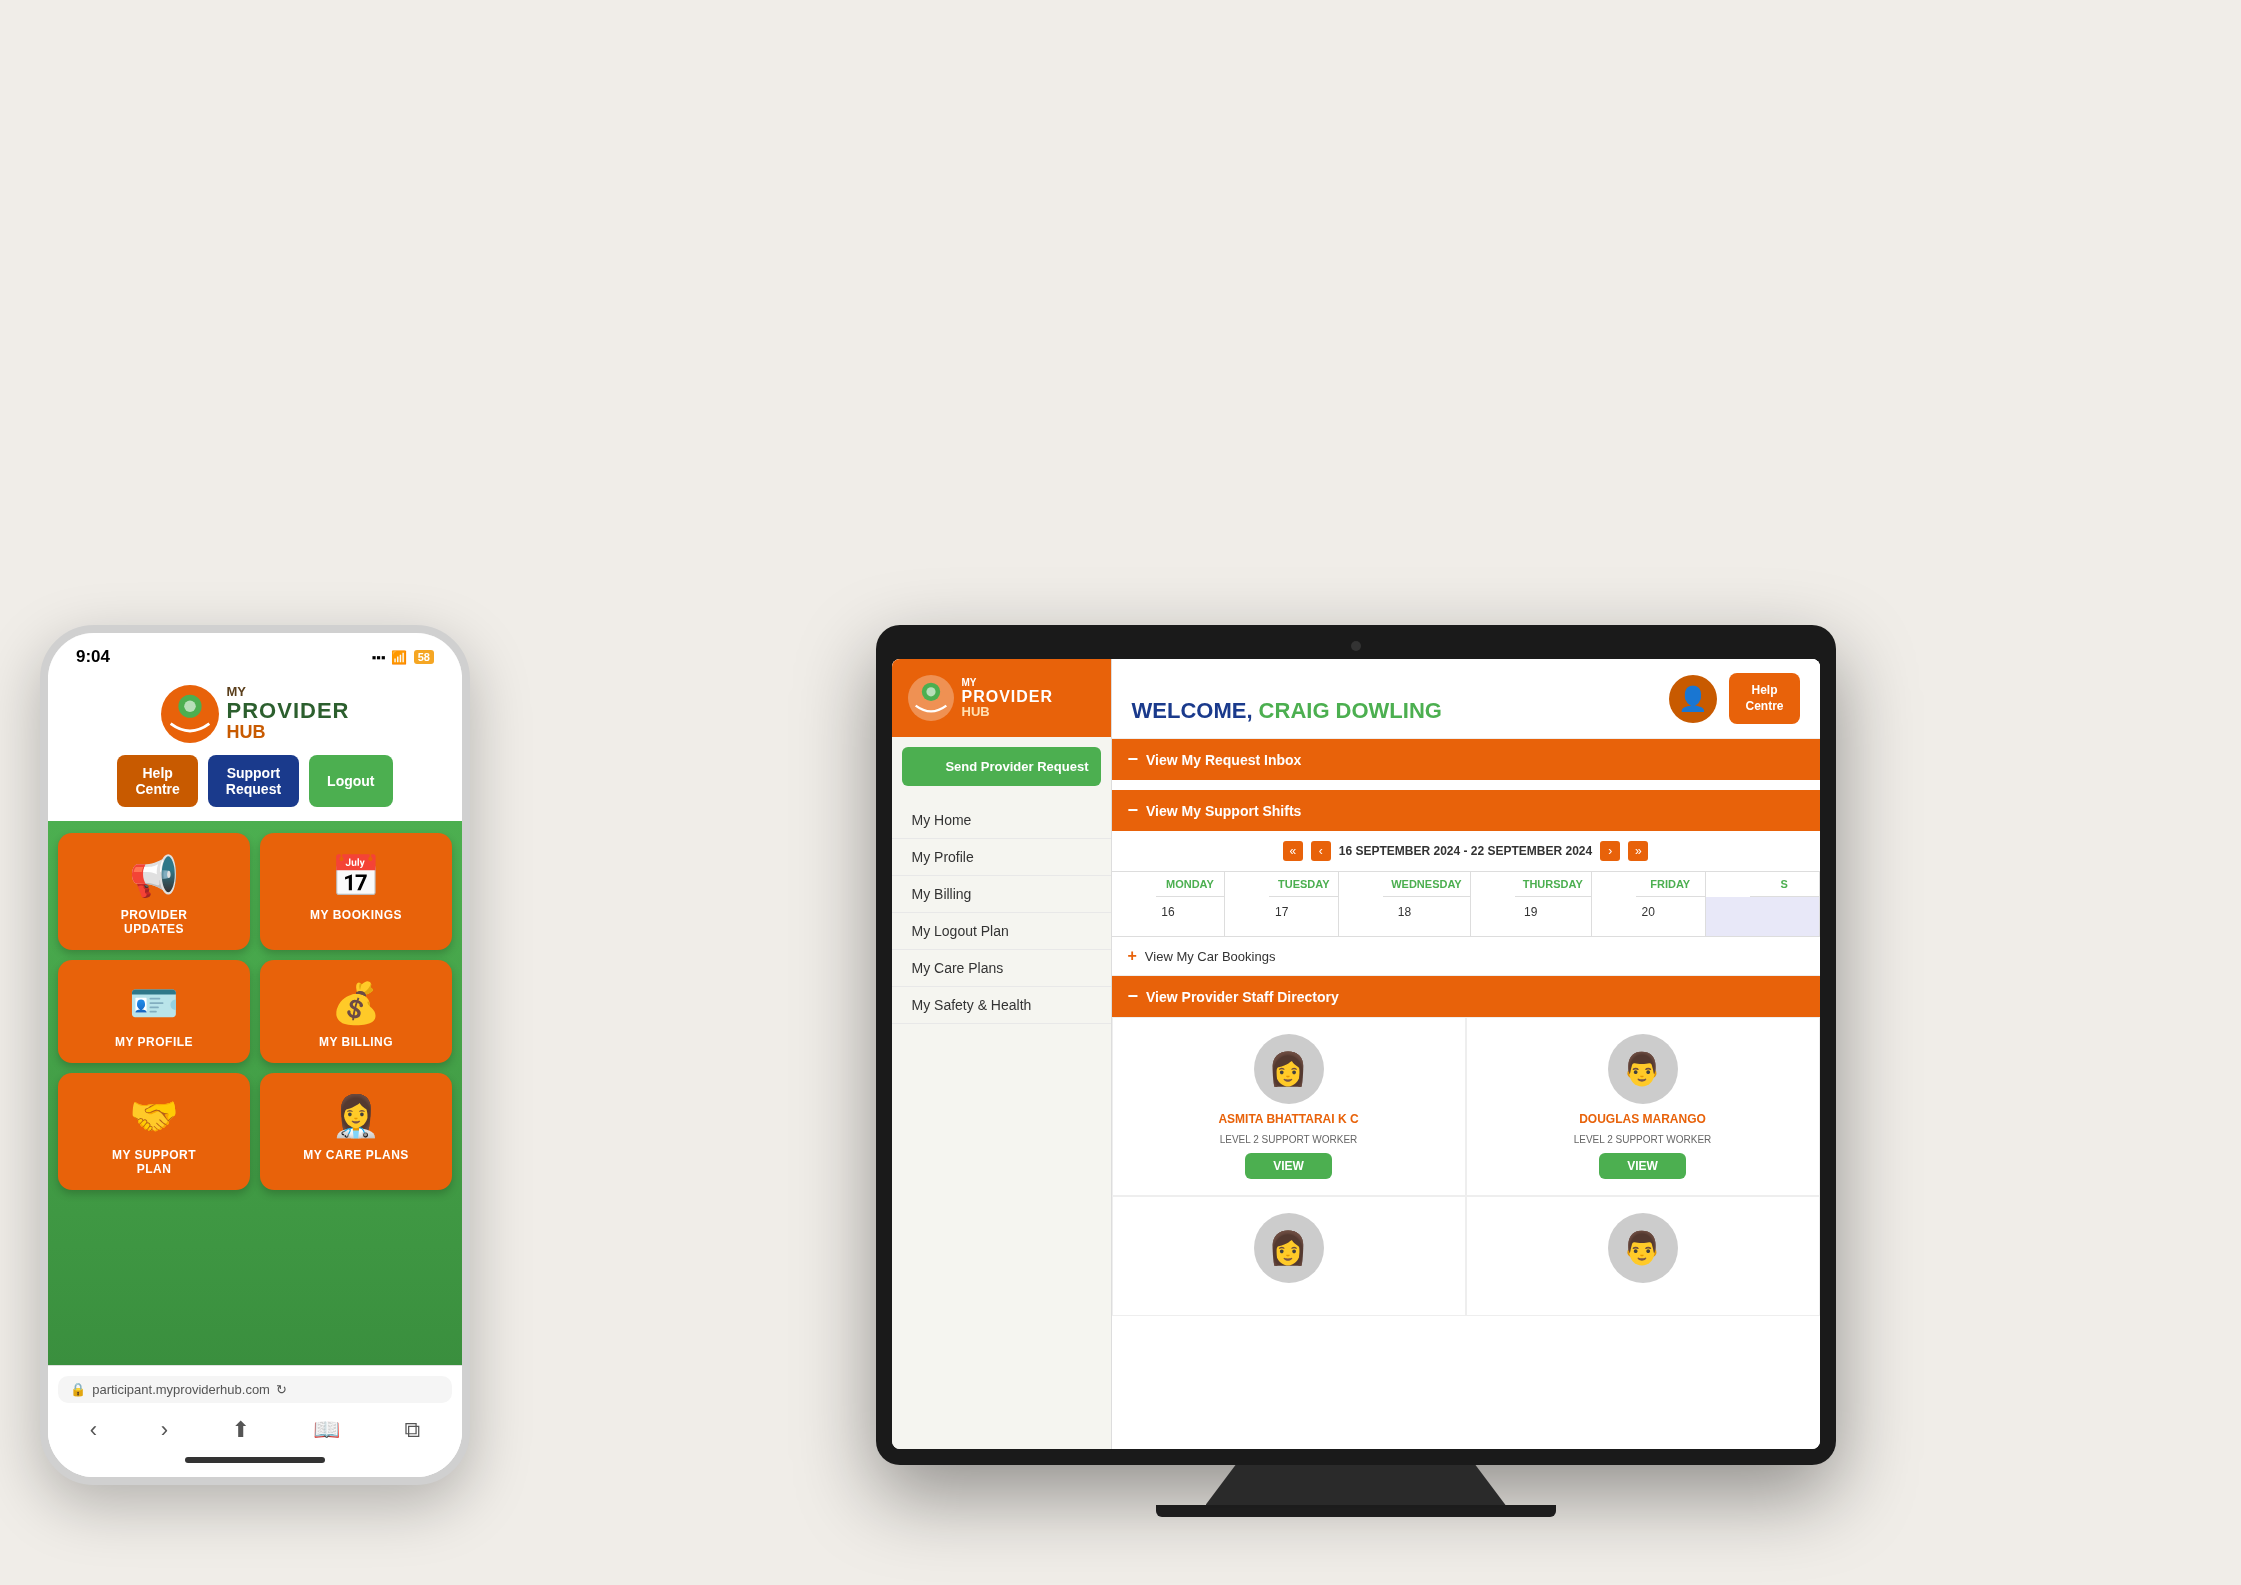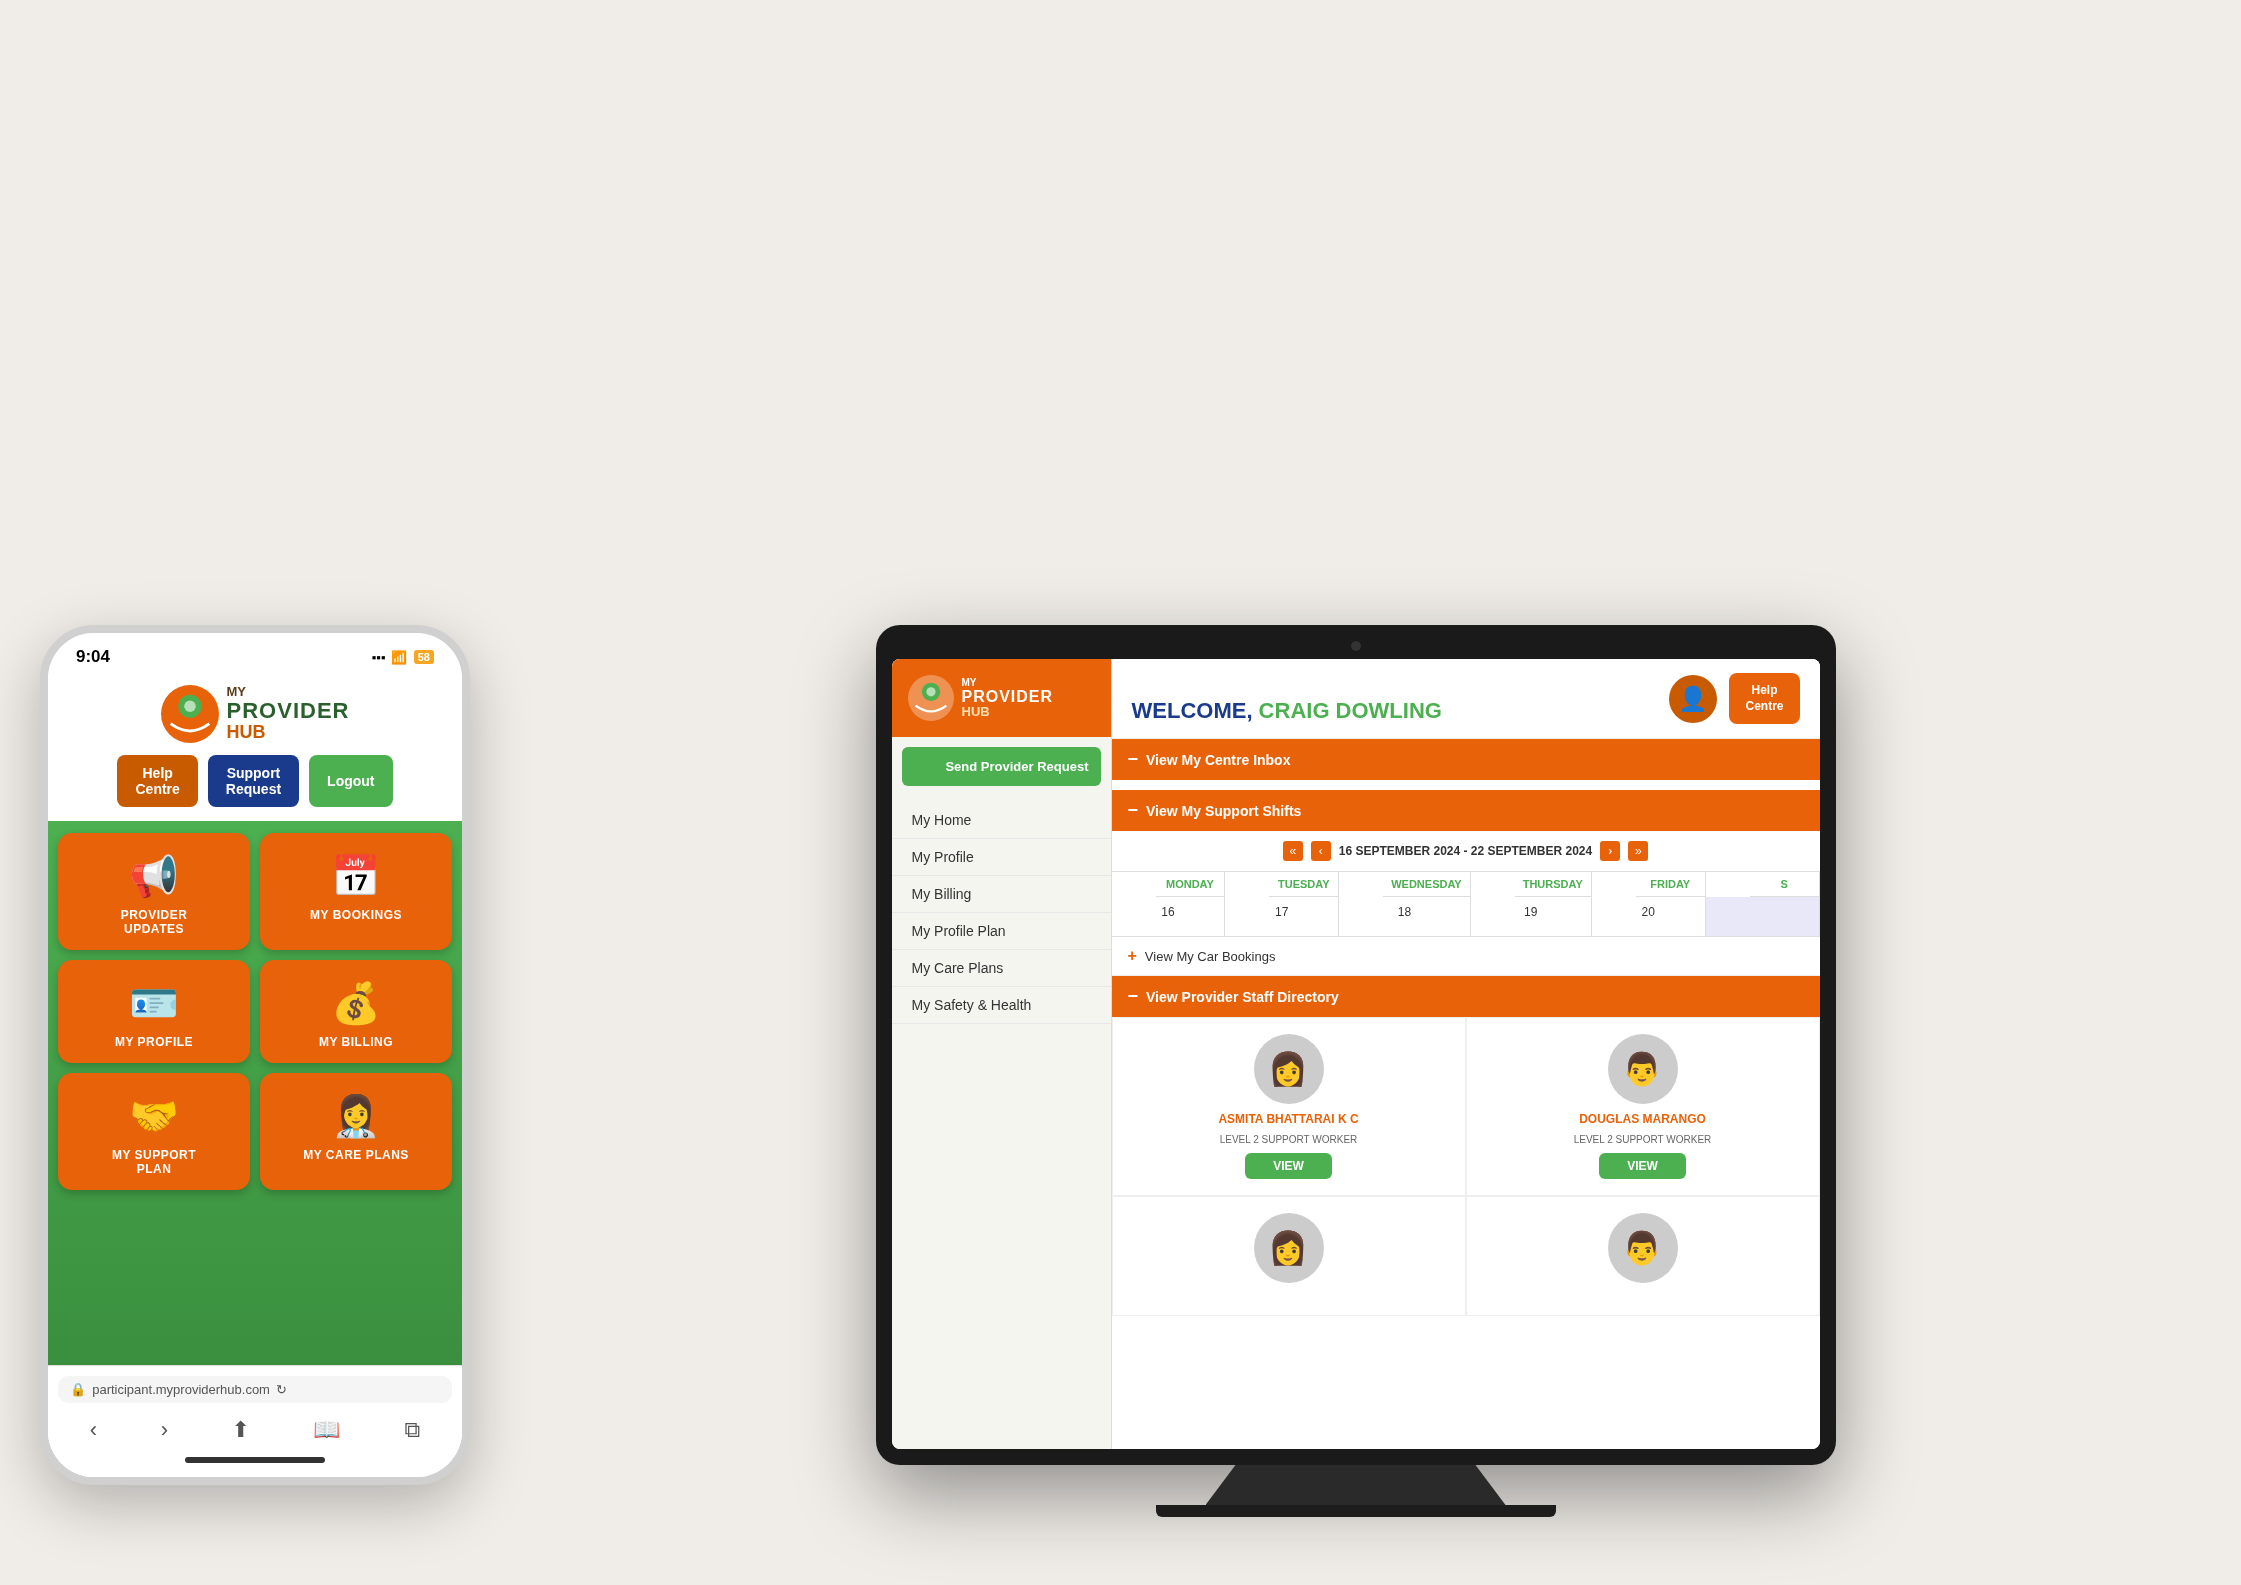--- a/index.html
+++ b/index.html
@@ -698,41 +698,41 @@
               <span class="tablet-logo-hub">HUB</span>
             </div>
           </div>
 
           <button class="send-provider-btn">Send Provider Request</button>
 
           <nav class="tablet-nav">
             <div class="tablet-nav-item">My Home</div>
             <div class="tablet-nav-item">My Profile</div>
             <div class="tablet-nav-item">My Billing</div>
-            <div class="tablet-nav-item">My Profile Plan</div>
+            <div class="tablet-nav-item">My Logout Plan</div>
             <div class="tablet-nav-item">My Care Plans</div>
             <div class="tablet-nav-item">My Safety &amp; Health</div>
           </nav>
         </div>
 
         <div class="tablet-main">
 
           <div class="tablet-top-bar">
             <div class="welcome-text">
               <span>WELCOME, </span><span class="welcome-name">CRAIG DOWLING</span>
             </div>
             <div style="display:flex;align-items:center;">
               <div class="avatar-circle">👤</div>
               <button class="help-centre-btn">Help<br>Centre</button>
             </div>
           </div>
 
           <div class="section-header">
             <span class="section-minus">−</span>
-            <span>View My Centre Inbox</span>
+            <span>View My Request Inbox</span>
           </div>
 
           <div class="section-header shifts-section" style="margin-top:10px;">
             <span class="section-minus">−</span>
             <span>View My Support Shifts</span>
           </div>
           <div class="week-nav">
             <button class="week-nav-btn">«</button>
             <button class="week-nav-btn">‹</button>
             <span>16 SEPTEMBER 2024 - 22 SEPTEMBER 2024</span>

